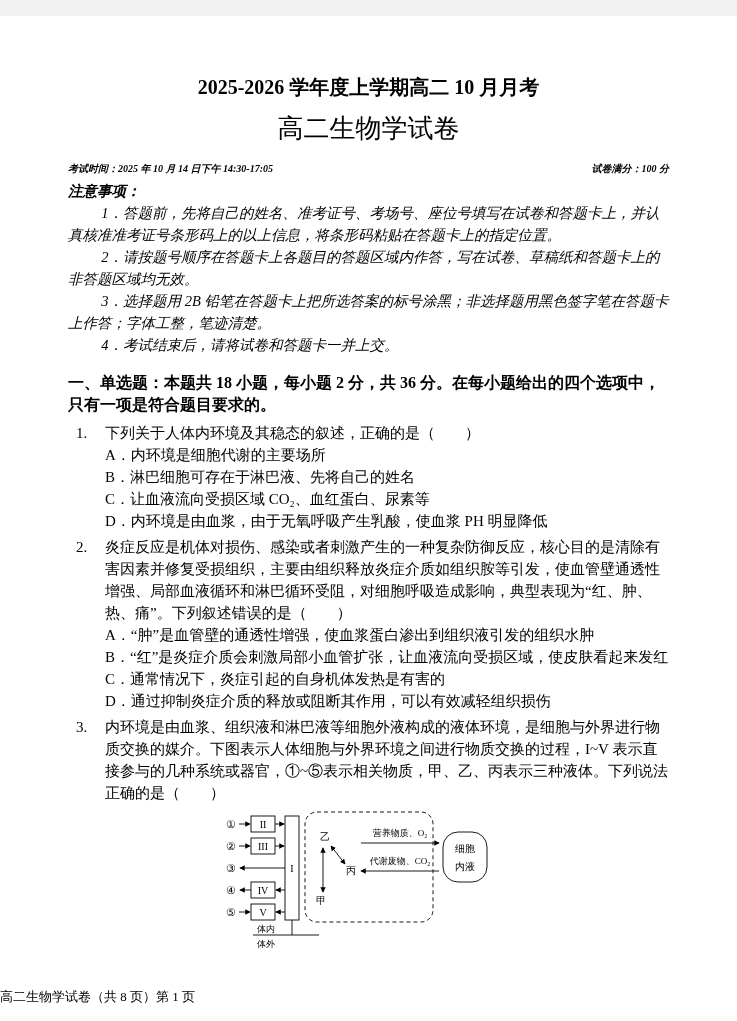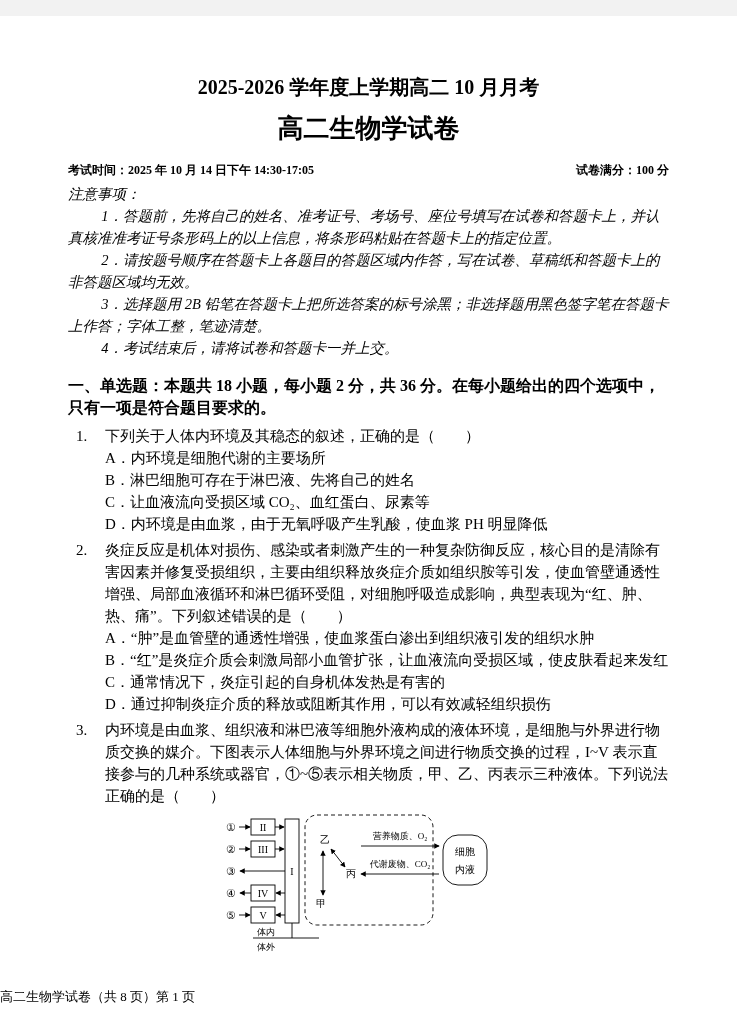--- a/index.html
+++ b/index.html
@@ -8,24 +8,24 @@
     width: 737px; height: 1021px;
     margin: 16px auto;
     background: #ffffff;
     color: #000;
     font-family: "Liberation Serif", "DejaVu Serif", serif;
     position: relative;
     padding: 58px 68px 0 68px;
     overflow: hidden;
   }
   .title1 { text-align:center; font-size:20px; font-weight:bold; margin-bottom:10px; }
-  .title2 { text-align:center; font-size:26px; font-weight:bold; margin-bottom:16px; }
-  .info-row { display:flex; justify-content:space-between; font-size:12px; font-weight:bold; margin-bottom:4px; }
+  .title2 { text-align:center; font-size:26px; font-weight:normal; margin-bottom:16px; }
+  .info-row { display:flex; justify-content:space-between; font-size:10px; font-weight:bold; margin-bottom:4px;font-style:italic; }
   .notes { font-size:14.5px; font-style:italic; line-height:22px; }
-  .notes-heading { font-weight:normal; }
+  .notes-heading { font-weight:bold; }
   .note { margin:0; text-indent:2.3em; }
   .section-heading { font-size:16px; font-weight:bold; line-height:22px; margin:16px 0 6px 0; }
   .question { margin:0 0 4px 0; font-size:15px; line-height:22px; }
   .stem { margin:0; position:relative; padding-left:37px; }
   .qnum { position:absolute; left:8px; top:0; }
   .option { margin:0; padding-left:37px; }
   .diagram-wrap { width:300px; margin:4px auto 0 auto; }
   svg text { font-family: "Liberation Serif", "DejaVu Serif", serif; fill:#000; }
   svg .shape { fill:none; stroke:#000; stroke-width:0.9; }
   svg .ln { stroke:#000; stroke-width:0.9; }

